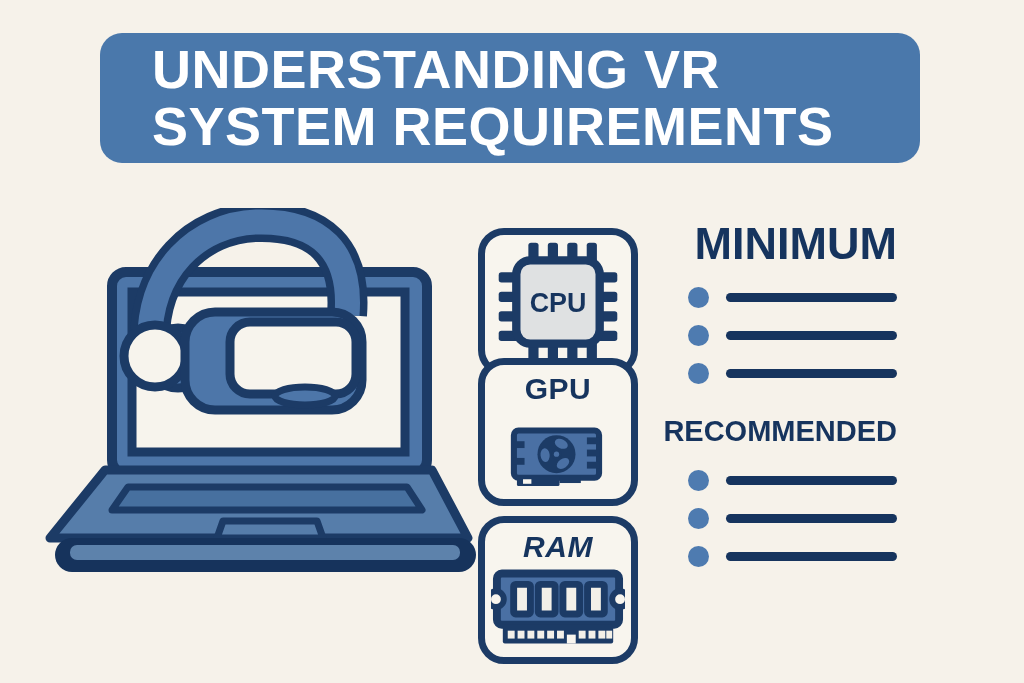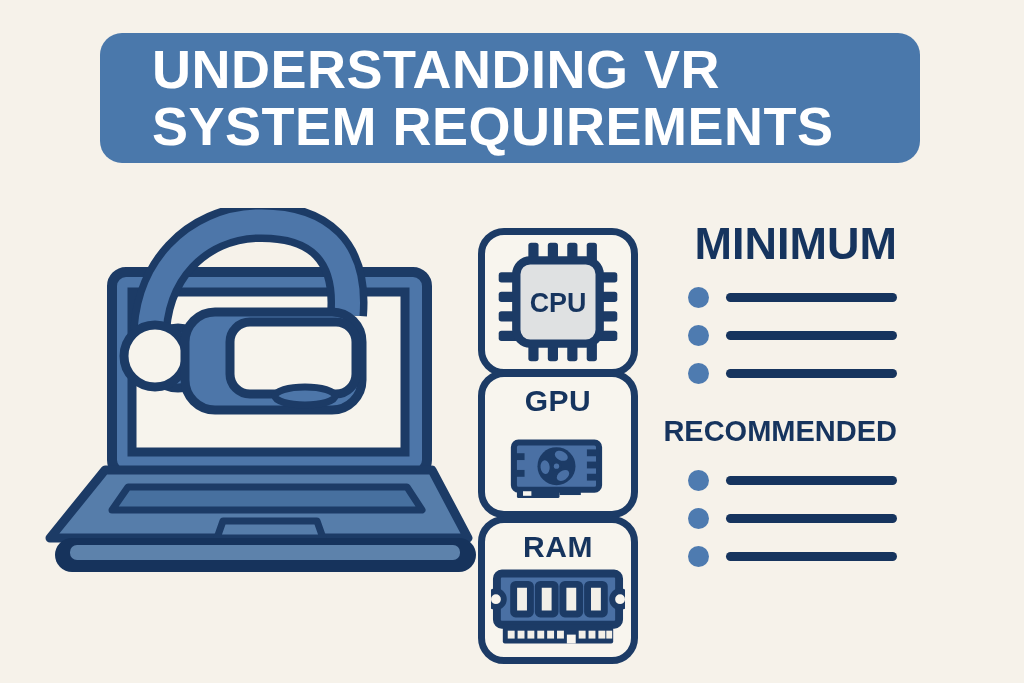--- a/index.html
+++ b/index.html
@@ -25,22 +25,22 @@
   }
   
   .laptop{position:absolute;left:44px;top:208px;width:440px;height:368px;}
   
   .comp-box{
     position:absolute;left:478px;width:160px;height:148px;
     border:7px solid #1c3b66;border-radius:26px;background:#f8f5ee;
     box-sizing:border-box;display:flex;flex-direction:column;align-items:center;
   }
   .comp-box.cpu{top:200px;justify-content:center;margin-top:28px;}
-  .comp-box.gpu{top:370px;gap:20px;}
-  .comp-box.ram{top:516px;}
+  .comp-box.gpu{top:358px;gap:20px;}
+  .comp-box.ram{top:516px;font-style:italic;}
   .comp-label{
     font-size:30px;font-weight:700;color:#16345e;line-height:1;
     margin-top:9px;letter-spacing:0.5px;
   }
   .comp-box svg{display:block;}
   
   .req{position:absolute;text-align:right;}
   .req h2{
     margin:0;font-size:45px;font-weight:700;color:#16345e;
     line-height:1;letter-spacing:0;white-space:nowrap;

